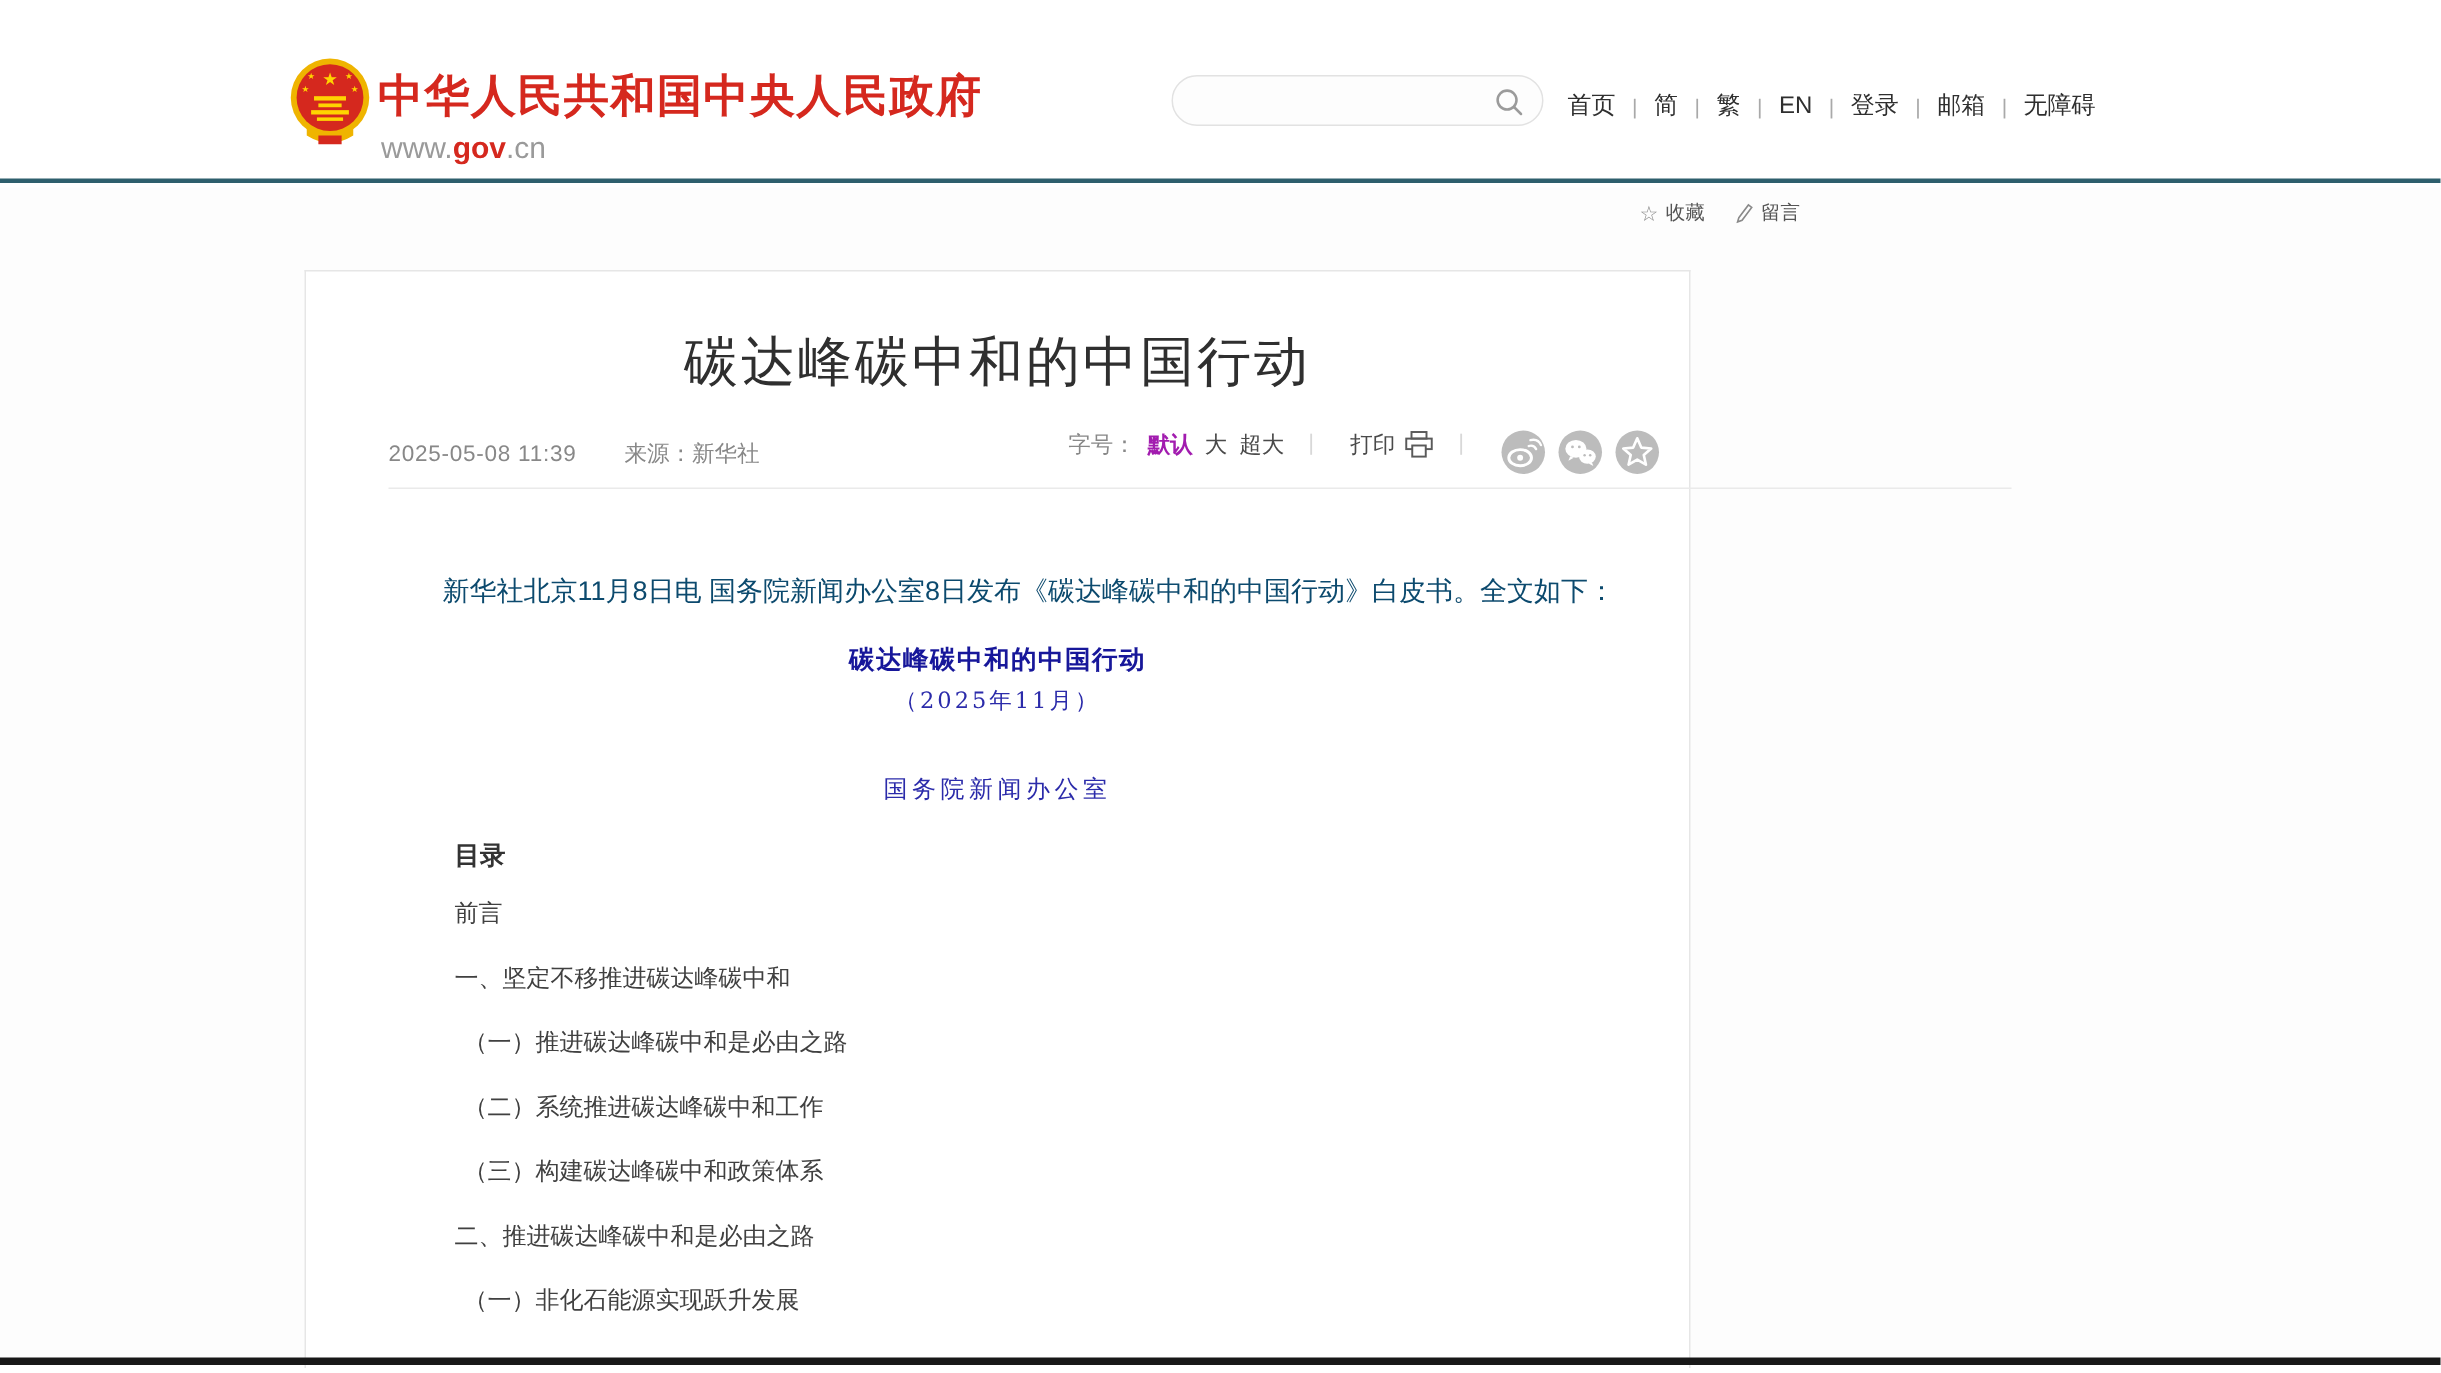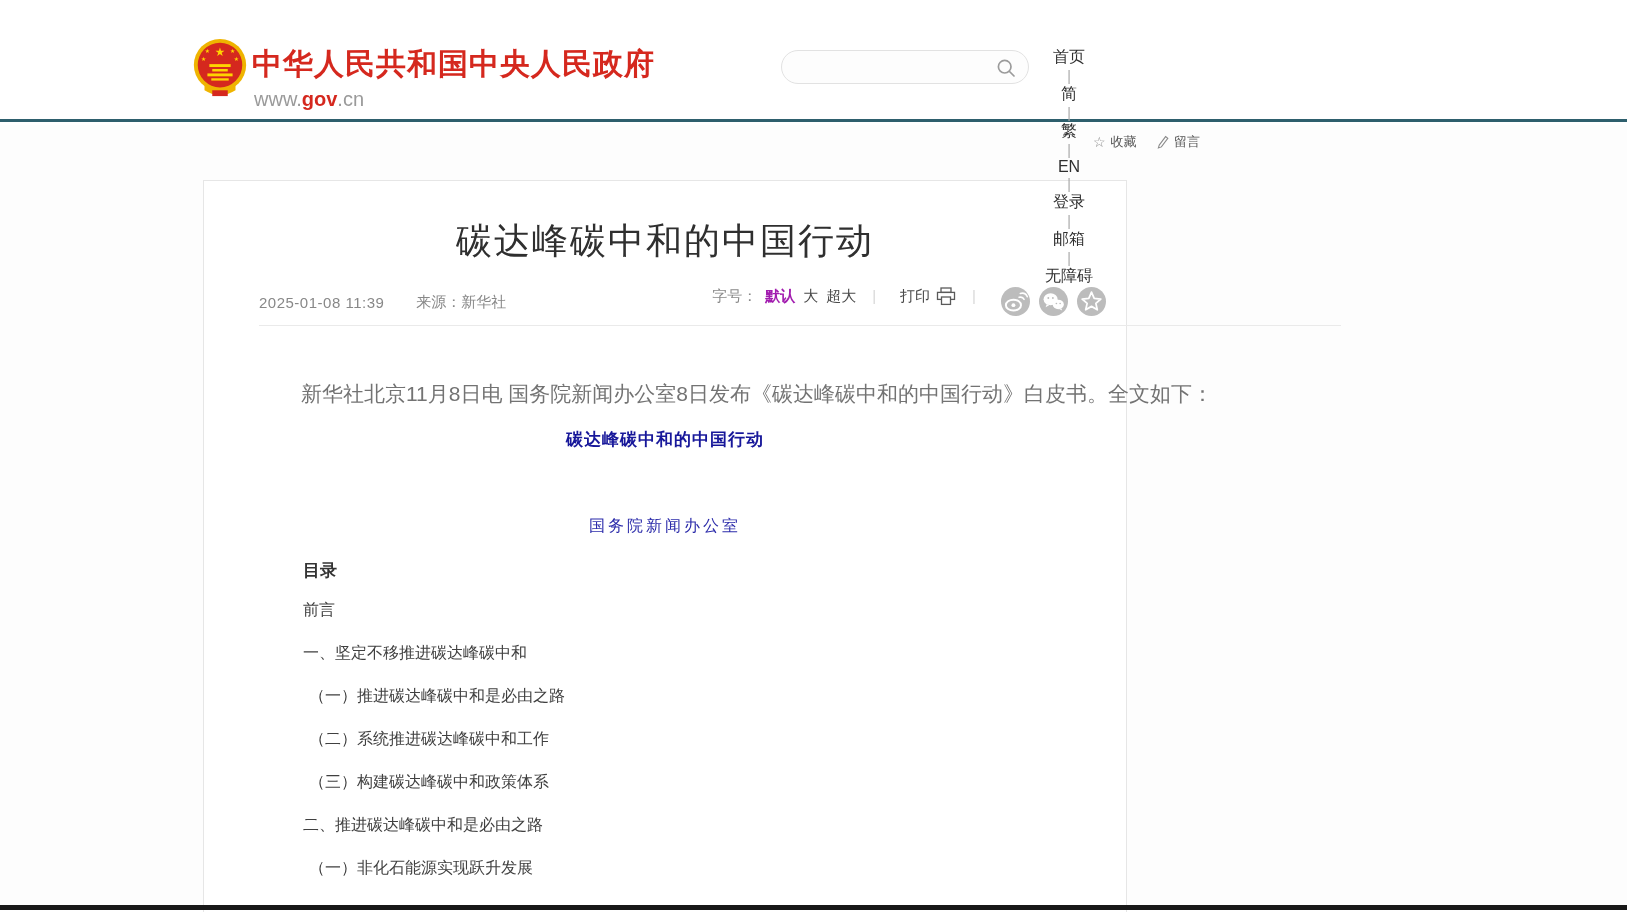--- a/index.html
+++ b/index.html
@@ -12,22 +12,22 @@
   #emblem { position:absolute; left:189px; top:36px; width:62px; height:64px; }
   #site-title { position:absolute; left:252px; top:44px; font-size:30px; font-weight:bold;
     color:#d5281e; letter-spacing:1px; white-space:nowrap; }
   #site-url { position:absolute; left:254px; top:88px; font-size:20px; color:#9a9a9a; }
   #site-url .red { color:#d5281e; font-weight:bold; }
   #search-box { position:absolute; left:781px; top:50px; width:248px; height:34px;
     border:1px solid #e2e2e2; border-radius:17px; background:#fdfdfd; }
   #search-box input { position:absolute; left:16px; top:1px; width:195px; height:30px;
     border:none; outline:none; background:transparent; font-size:14px; color:#333; }
   #search-box .mag { position:absolute; right:12px; top:7px; width:20px; height:20px; }
-  #top-nav { position:absolute; left:1045px; top:47px; display:flex; align-items:center;
-    font-size:16px; color:#2f2f2f; white-space:nowrap;flex-direction:column; }
+  #top-nav { position:absolute; left:1045px; top:60px; display:flex; align-items:center;
+    font-size:16px; color:#2f2f2f; white-space:nowrap; }
   #top-nav a { color:#2f2f2f; text-decoration:none; cursor:pointer; }
   #top-nav .sep { color:#a9a9a9; margin:0 11px; font-size:14px; }
 
   
   #page-bg { position:absolute; left:0; top:125px; width:1627px; height:780px; background:#fdfdfd; z-index:1; }
   .quick-link { position:absolute; top:133px; display:flex; align-items:center; gap:5px;
     font-size:13px; color:#555; z-index:2; cursor:pointer; }
   #fav-link { left:1093px; }
   #msg-link { left:1156px; }
   .quick-link .glyph { color:#8a8a8a; font-size:14px; }
@@ -44,22 +44,22 @@
     font-size:15px; color:#4a4a4a; }
   #meta-right .lbl { color:#888; }
   #meta-right a { cursor:pointer; margin-left:8px; color:#4a4a4a; text-decoration:none; }
   #meta-right a.blue { color:#a21caf; font-weight:bold; }
   #meta-right .vsep { color:#d8d8d8; margin:0 16px; font-size:15px; }
   #print-btn { display:flex; align-items:center; gap:6px; }
   .share { width:29px; height:29px; border-radius:50%; background:#bcbcbc;
     display:inline-flex; align-items:center; justify-content:center; margin-left:9px !important; }
   #meta-sep-line { position:absolute; left:55px; top:144px; width:1082px; height:1px; background:#eaeaea; }
 
-  #lead-p { position:absolute; left:55px; top:201px; width:1047px; font-size:21px;
-    color:#737373; line-height:24px; text-indent:2em; }
+  #lead-p { position:absolute; left:55px; top:201px; width:1047px; font-size:18px;
+    color:#0c4a6e; line-height:24px; text-indent:2em; }
   .doc-line { position:absolute; left:0; width:100%; text-align:center; }
   #doc-title { top:247px; font-size:17px; font-weight:bold; color:#17179a; letter-spacing:1px; }
   #doc-date { top:277px; font-size:15px; color:#2b2baa;
     font-family:"DejaVu Serif","Liberation Serif",serif; letter-spacing:2px; }
   #doc-org1 { top:306px; font-size:16px; color:#2b2baa;
     font-family:"DejaVu Serif","Liberation Serif",serif; letter-spacing:5px; }
   #doc-org2 { top:335px; font-size:16px; color:#2b2baa;
     font-family:"DejaVu Serif","Liberation Serif",serif; letter-spacing:3px; }
 
   #toc-head { position:absolute; left:99px; top:378px; font-size:17px; font-weight:bold; color:#333; }
@@ -138,21 +138,21 @@
     </svg>
   </span>
   <span>留言</span>
 </div>
 
 <div id="card">
 
   <h1 id="article-title">碳达峰碳中和的中国行动</h1>
 
   <div id="meta-left">
-    <span class="date">2025-01-08 11:39</span>
+    <span class="date">2025-05-08 11:39</span>
     <span>来源：</span>
     <span>新华社</span>
   </div>
 
   <div id="meta-right">
     <span class="lbl">字号：</span>
     <a class="blue">默认</a>
     <a>大</a>
     <a>超大</a>
     <span class="vsep">|</span>
@@ -192,20 +192,21 @@
         <path d="M14 5 L16.6 11 L23 11.6 L18.2 15.8 L19.6 22 L14 18.7 L8.4 22 L9.8 15.8 L5 11.6 L11.4 11 Z" fill="none" stroke="#fff" stroke-width="1.7" stroke-linejoin="round"></path>
       </svg>
     </a>
   </div>
 
   <div id="meta-sep-line"></div>
 
   <p id="lead-p">新华社北京11月8日电 国务院新闻办公室8日发布《碳达峰碳中和的中国行动》白皮书。全文如下：</p>
 
   <div id="doc-title" class="doc-line">碳达峰碳中和的中国行动</div>
+  <div id="doc-date" class="doc-line">（2025年11月）</div>
   <div id="doc-org2" class="doc-line">国务院新闻办公室</div>
 
   <div id="toc-head">目录</div>
 
   <div id="toc">
     <div class="toc-item">前言</div>
     <div class="toc-item">一、坚定不移推进碳达峰碳中和</div>
     <div class="toc-item sub">（一）推进碳达峰碳中和是必由之路</div>
     <div class="toc-item sub">（二）系统推进碳达峰碳中和工作</div>
     <div class="toc-item sub">（三）构建碳达峰碳中和政策体系</div>

